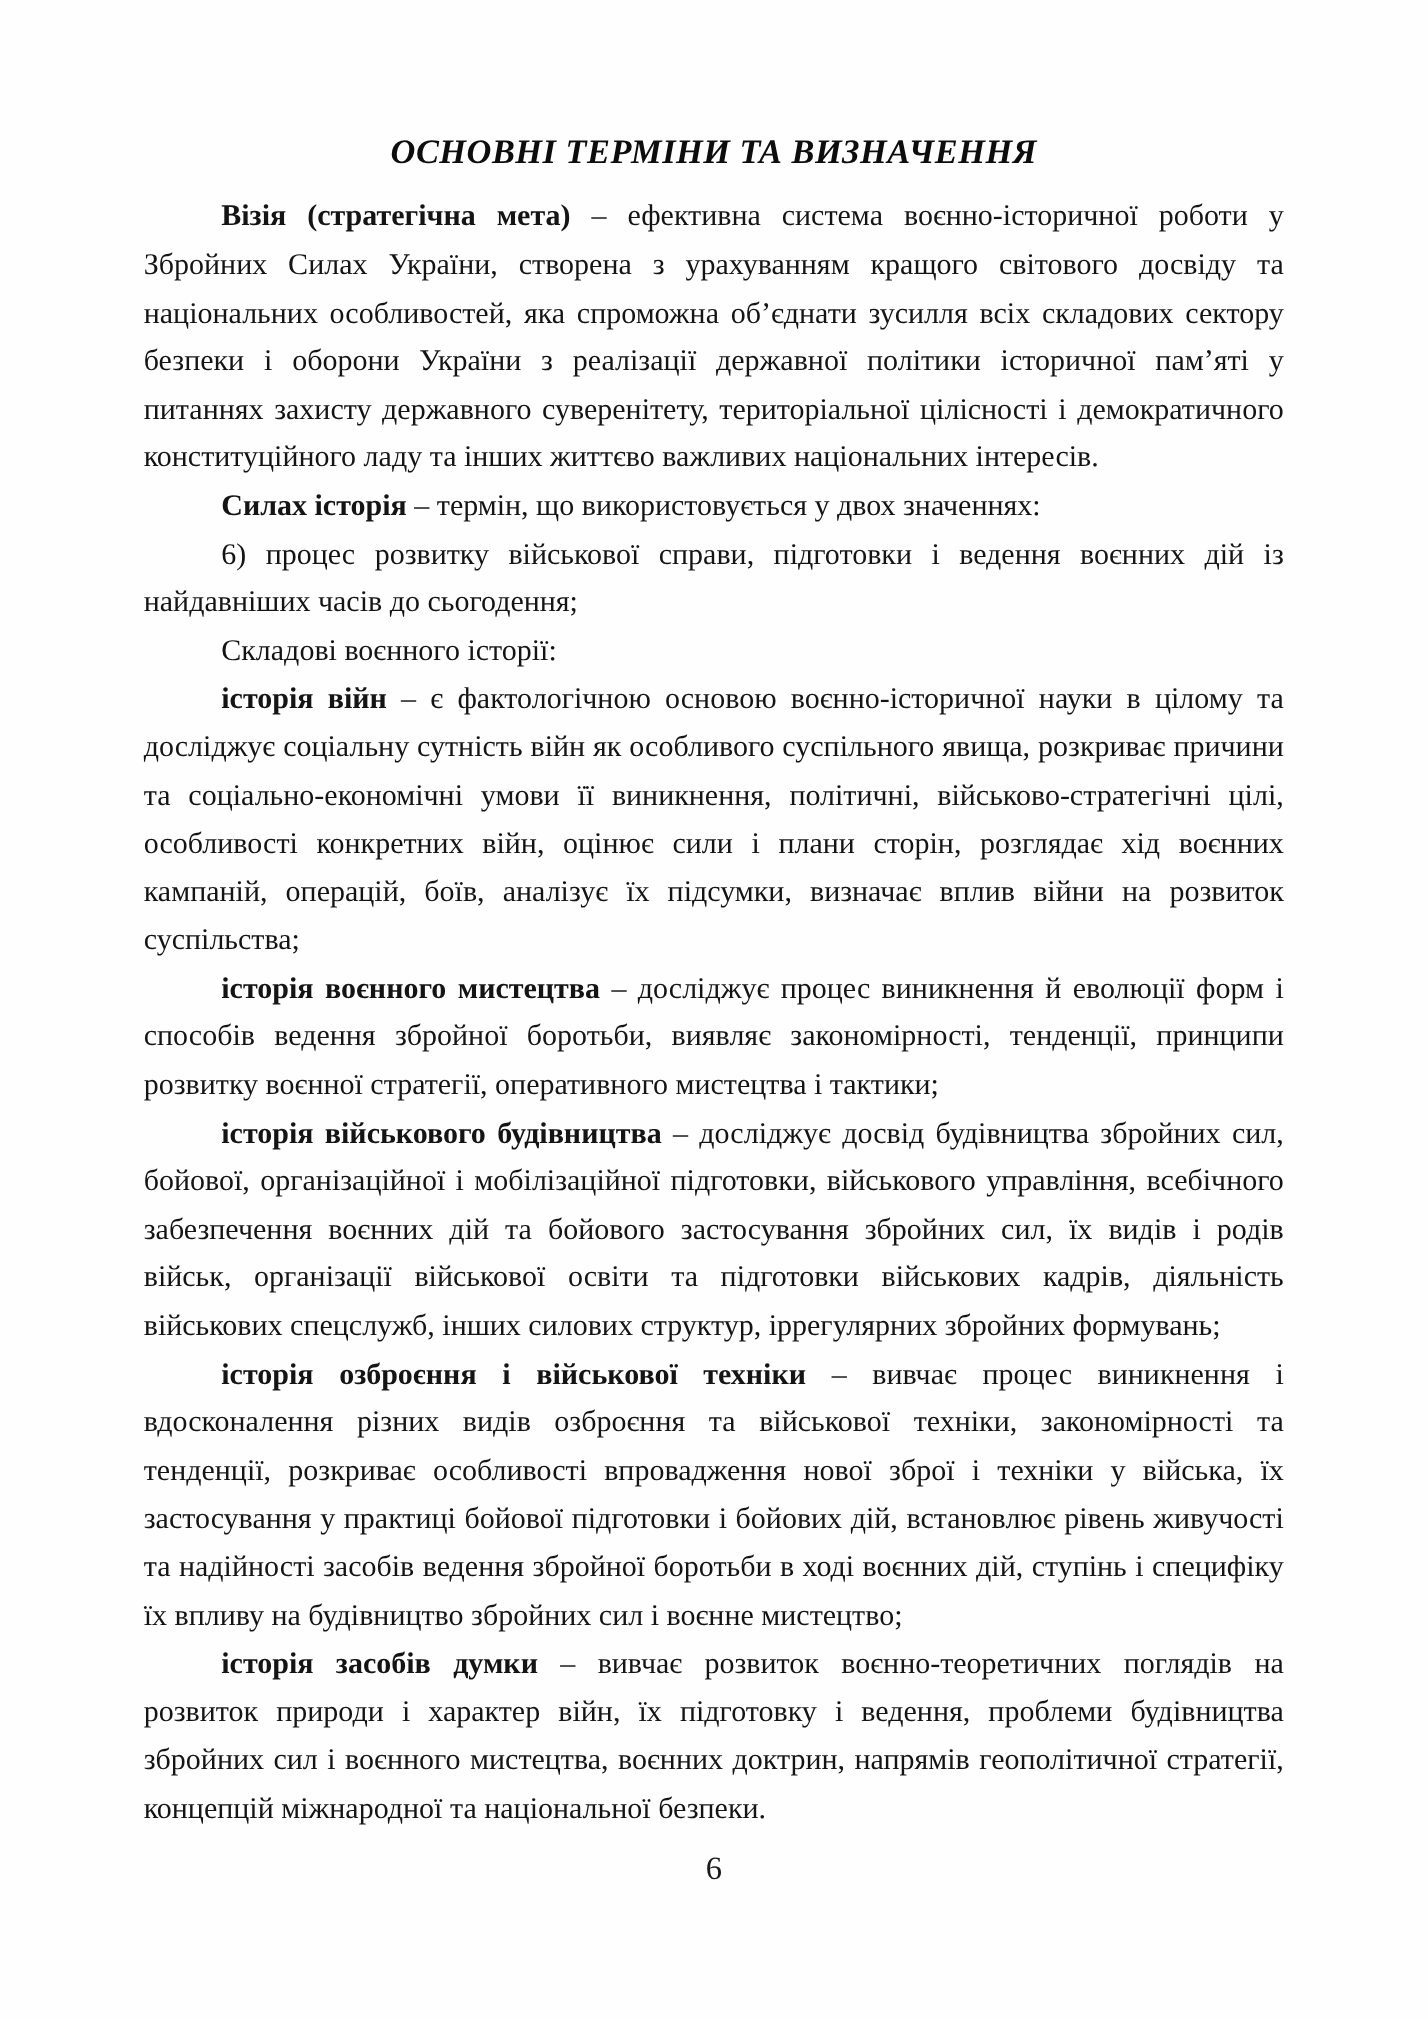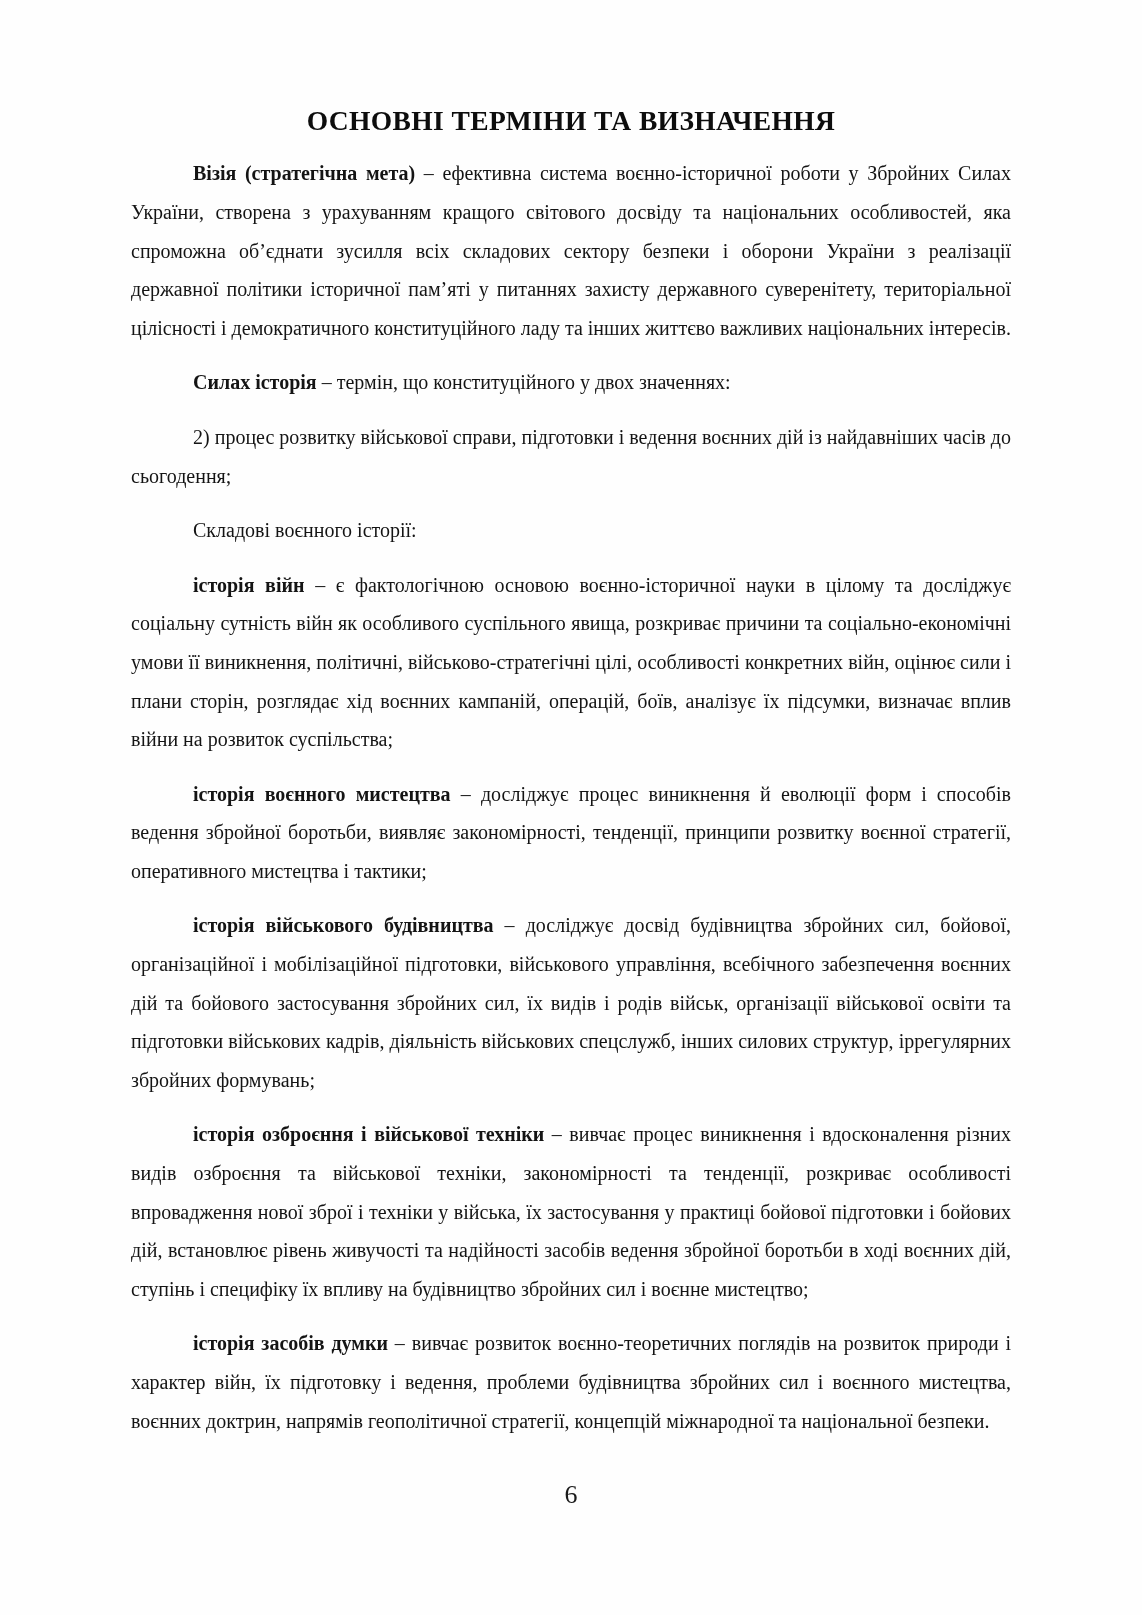--- a/index.html
+++ b/index.html
@@ -27,27 +27,28 @@
     width: 912px;
   }
   .doc-title {
     text-align: center;
     font-weight: bold;
     font-size: 27.5px;
     letter-spacing: 0.4px;
     line-height: 1.25;
     margin: 0 0 16px 0;
     color: #0d0d0d;
+    font-style: italic;
   }
   .para {
     text-align: justify;
     text-justify: inter-word;
-    font-size: 20px;
+    font-size: 24px;
     line-height: 38.6px;
-    margin: 16px;
+    margin: 0;
     text-indent: 62px;
     color: #141414;
     hyphens: none;
   }
   .para .lead {
     font-weight: bold;
   }
   .page-number {
     position: absolute;
     left: 0;
@@ -69,25 +70,25 @@
 
   <div class="content">
 
     <h1 class="doc-title">ОСНОВНІ ТЕРМІНИ ТА ВИЗНАЧЕННЯ</h1>
 
     <p class="para">
       <span class="lead">Візія (стратегічна мета)</span><span> – ефективна система воєнно-історичної роботи у Збройних Силах України, створена з урахуванням кращого світового досвіду та національних особливостей, яка спроможна об’єднати зусилля всіх складових сектору безпеки і оборони України з реалізації державної політики історичної пам’яті у питаннях захисту державного суверенітету, територіальної цілісності і демократичного конституційного ладу та інших життєво важливих національних інтересів.</span>
     </p>
 
     <p class="para">
-      <span class="lead">Силах історія</span><span> – термін, що конституційного у двох значеннях:</span>
+      <span class="lead">Силах історія</span><span> – термін, що використовується у двох значеннях:</span>
     </p>
 
     <p class="para">
-      <span class="lead"></span><span>2) процес розвитку військової справи, підготовки і ведення воєнних дій із найдавніших часів до сьогодення;</span>
+      <span class="lead"></span><span>6) процес розвитку військової справи, підготовки і ведення воєнних дій із найдавніших часів до сьогодення;</span>
     </p>
 
 
     <p class="para">
       <span class="lead"></span><span>Складові воєнного історії:</span>
     </p>
 
     <p class="para">
       <span class="lead">історія війн</span><span> – є фактологічною основою воєнно-історичної науки в цілому та досліджує соціальну сутність війн як особливого суспільного явища, розкриває причини та соціально-економічні умови її виникнення, політичні, військово-стратегічні цілі, особливості конкретних війн, оцінює сили і плани сторін, розглядає хід воєнних кампаній, операцій, боїв, аналізує їх підсумки, визначає вплив війни на розвиток суспільства;</span>
     </p>

